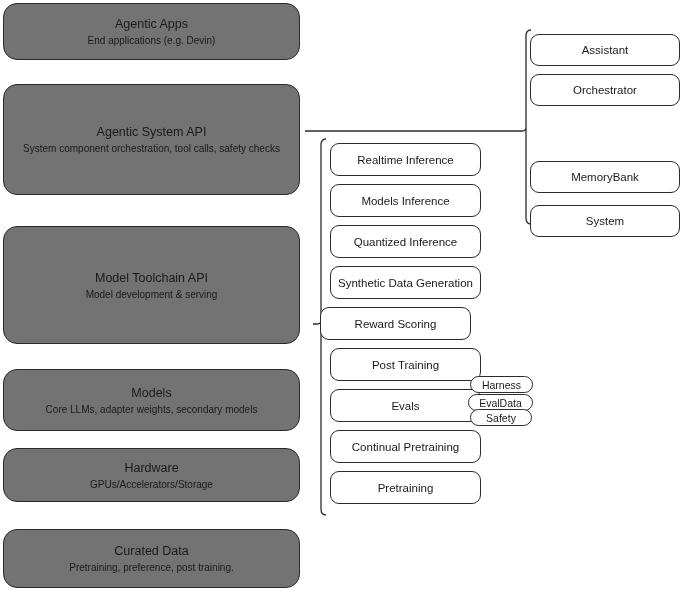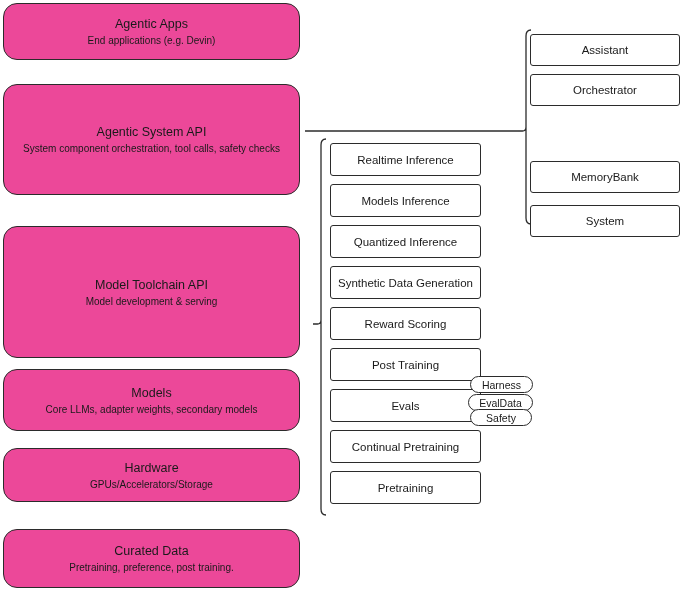--- a/index.html
+++ b/index.html
@@ -18,21 +18,21 @@
     overflow: hidden;
     background: #ffffff;
   }
 
   
   .card {
     position: absolute;
     box-sizing: border-box;
     border: 1.3px solid #2b2b2b;
     border-radius: 14px;
-    background: #ec4899;
+    background: #737373;
     display: flex;
     flex-direction: column;
     align-items: center;
     justify-content: center;
     text-align: center;
   }
 
   
   .layer-title {
     font-size: 12.5px;
@@ -44,21 +44,21 @@
     line-height: 13px;
     color: #1a1a1a;
     margin-top: 2px;
   }
 
   
   .chip {
     position: absolute;
     box-sizing: border-box;
     border: 1.3px solid #2b2b2b;
-    border-radius: 3px;
+    border-radius: 9px;
     background: #ffffff;
     display: flex;
     align-items: center;
     justify-content: center;
     text-align: center;
     font-size: 11.5px;
     line-height: 14px;
     color: #1a1a1a;
   }
 
@@ -126,21 +126,21 @@
   <div class="card" style="left:3px; top:3px; width:297px; height:57px;">
     <div class="layer-title">Agentic Apps</div>
     <div class="layer-sub">End applications (e.g. Devin)</div>
   </div>
 
   <div class="card" style="left:3px; top:84px; width:297px; height:111px;">
     <div class="layer-title">Agentic System API</div>
     <div class="layer-sub">System component orchestration, tool calls, safety checks</div>
   </div>
 
-  <div class="card" style="left:3px; top:226px; width:297px; height:132px;">
+  <div class="card" style="left:3px; top:226px; width:297px; height:118px;">
     <div class="layer-title">Model Toolchain API</div>
     <div class="layer-sub">Model development &amp; serving</div>
   </div>
 
   <div class="card" style="left:3px; top:369px; width:297px; height:62px;">
     <div class="layer-title">Models</div>
     <div class="layer-sub">Core LLMs, adapter weights, secondary models</div>
   </div>
 
   <div class="card" style="left:3px; top:448px; width:297px; height:54px;">
@@ -154,21 +154,21 @@
   </div>
 
   <div class="chip" style="left:330px; top:143px; width:151px; height:33px;">Realtime Inference</div>
 
   <div class="chip" style="left:330px; top:184px; width:151px; height:33px;">Models Inference</div>
 
   <div class="chip" style="left:330px; top:266px; width:151px; height:33px;">Synthetic Data Generation</div>
 
   <div class="chip" style="left:330px; top:225px; width:151px; height:33px;">Quantized Inference</div>
 
-  <div class="chip" style="left:330px; top:307px; width:151px; height:33px;">Reward Scoring</div>
+  <div class="chip" style="left:320px; top:307px; width:151px; height:33px;">Reward Scoring</div>
 
   <div class="chip" style="left:330px; top:348px; width:151px; height:33px;">Post Training</div>
 
   <div class="chip" style="left:330px; top:389px; width:151px; height:33px;">Evals</div>
 
   <div class="chip" style="left:330px; top:430px; width:151px; height:33px;">Continual Pretraining</div>
 
   <div class="chip" style="left:330px; top:471px; width:151px; height:33px;">Pretraining</div>
 
   <div class="badge" style="left:470px; top:376px; width:63px; height:17px;">Harness</div>

